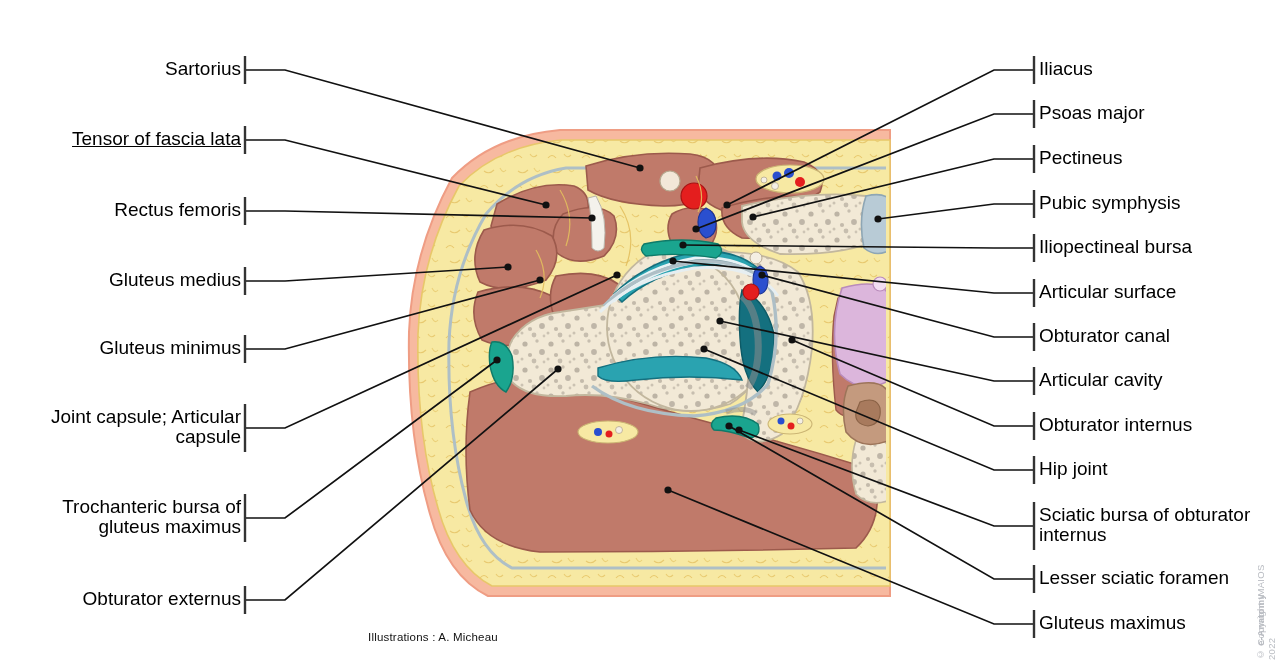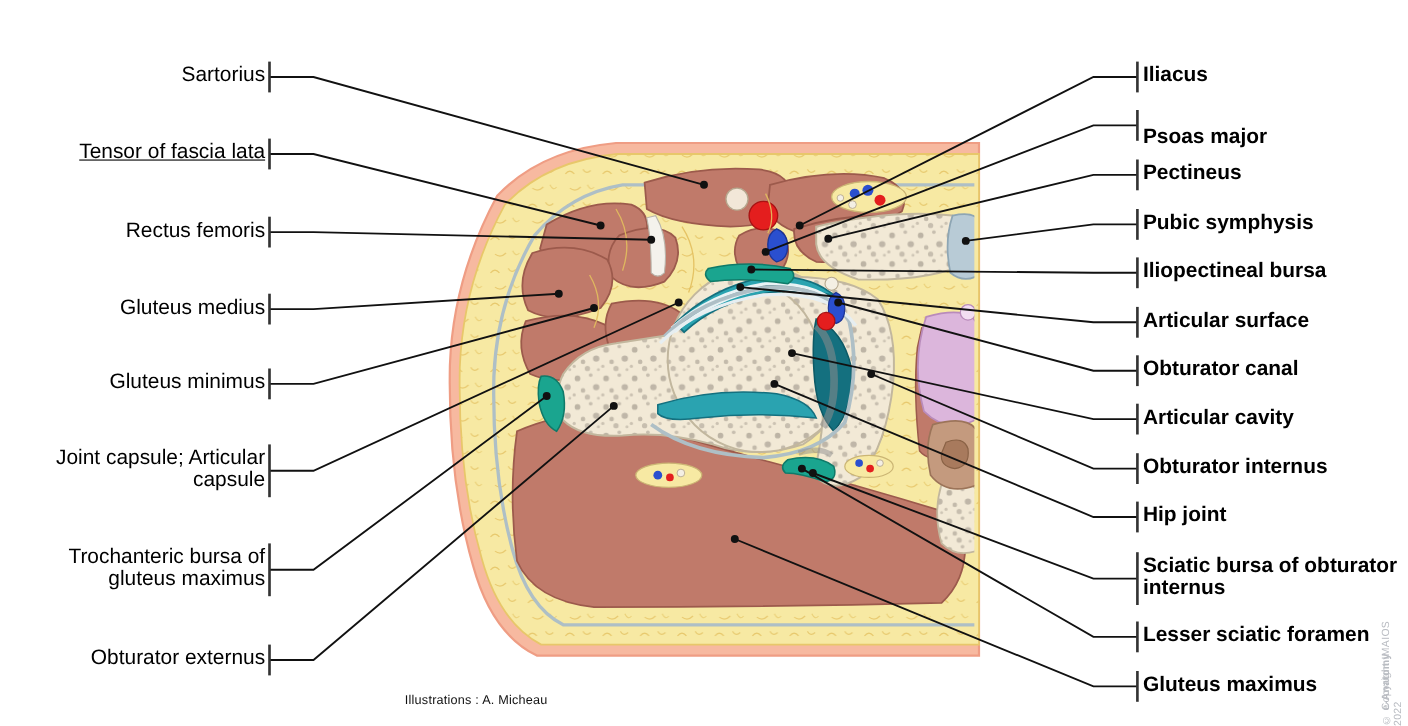--- a/index.html
+++ b/index.html
@@ -3,21 +3,21 @@
 <meta charset="utf-8">
 <style>
   html,body{margin:0;padding:0;background:#ffffff;}
   body{width:1280px;height:660px;overflow:hidden;
        font-family:"Liberation Sans","DejaVu Sans",sans-serif;}
   #stage{position:relative;width:1280px;height:660px;background:#fff;}
   svg#scene{position:absolute;left:0;top:0;width:1280px;height:660px;}
 
   .lbl{position:absolute;font-size:19px;color:#000000;line-height:20px;white-space:pre-line;}
   .lbl-left{text-align:right;}
-  .lbl-right{text-align:left;font-weight:bold;}
+  .lbl-right{text-align:left;}
 
   .credit{position:absolute;font-size:11.5px;color:#111;left:368px;top:631px;letter-spacing:.2px;}
 
   .wm{position:absolute;right:2px;color:#b9bcc2;font-size:9.5px;font-weight:bold;
       writing-mode:vertical-rl;transform:rotate(180deg);letter-spacing:.3px;}
   .wm1{top:594px;right:14px;}
   .wm2{top:560px;right:3px;font-weight:normal;}
 </style>
 </head>
 <body>
@@ -258,21 +258,21 @@
       <div class="lbl lbl-left" style="right: 1039px; left: 0px; top: 270px;">Gluteus medius</div>
       <div class="lbl lbl-left" style="right: 1039px; left: 0px; top: 338px; padding-left: 20px;">Gluteus minimus</div>
       <div class="lbl lbl-left" style="right: 1039px; left: 0px; top: 407px;">Joint capsule; Articular
 capsule</div>
       <div class="lbl lbl-left" style="right: 1039px; left: 0px; top: 497px;">Trochanteric bursa of
 gluteus maximus</div>
       <div class="lbl lbl-left" style="right: 1039px; left: 0px; top: 589px; margin-left: 44px;">Obturator externus</div>
     </div>
   <div id="right-labels">
       <div class="lbl lbl-right" style="left: 1039px; top: 59px;">Iliacus</div>
-      <div class="lbl lbl-right" style="left: 1039px; top: 103px; margin-top: 12px;">Psoas major</div>
+      <div class="lbl lbl-right" style="left: 1039px; top: 103px;">Psoas major</div>
       <div class="lbl lbl-right" style="left: 1039px; top: 148px;">Pectineus</div>
       <div class="lbl lbl-right" style="left: 1039px; top: 193px;">Pubic symphysis</div>
       <div class="lbl lbl-right" style="left: 1039px; top: 237px;">Iliopectineal bursa</div>
       <div class="lbl lbl-right" style="left: 1039px; top: 282px;">Articular surface</div>
       <div class="lbl lbl-right" style="left: 1039px; top: 326px;">Obturator canal</div>
       <div class="lbl lbl-right" style="left: 1039px; top: 370px;">Articular cavity</div>
       <div class="lbl lbl-right" style="left: 1039px; top: 415px;">Obturator internus</div>
       <div class="lbl lbl-right" style="left: 1039px; top: 459px;">Hip joint</div>
       <div class="lbl lbl-right" style="left: 1039px; top: 505px;">Sciatic bursa of obturator
 internus</div>

